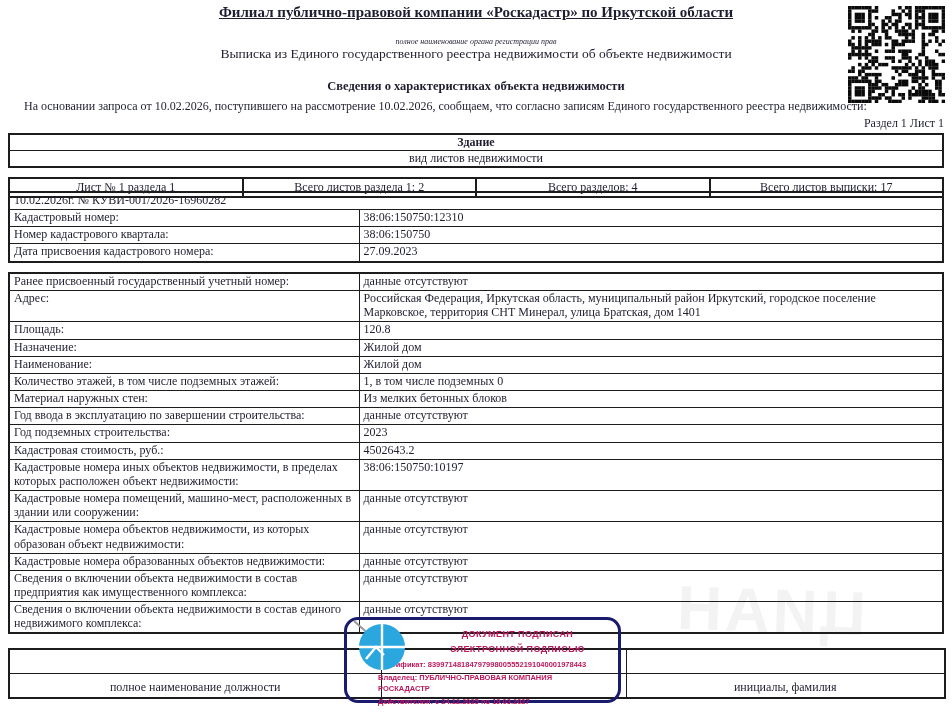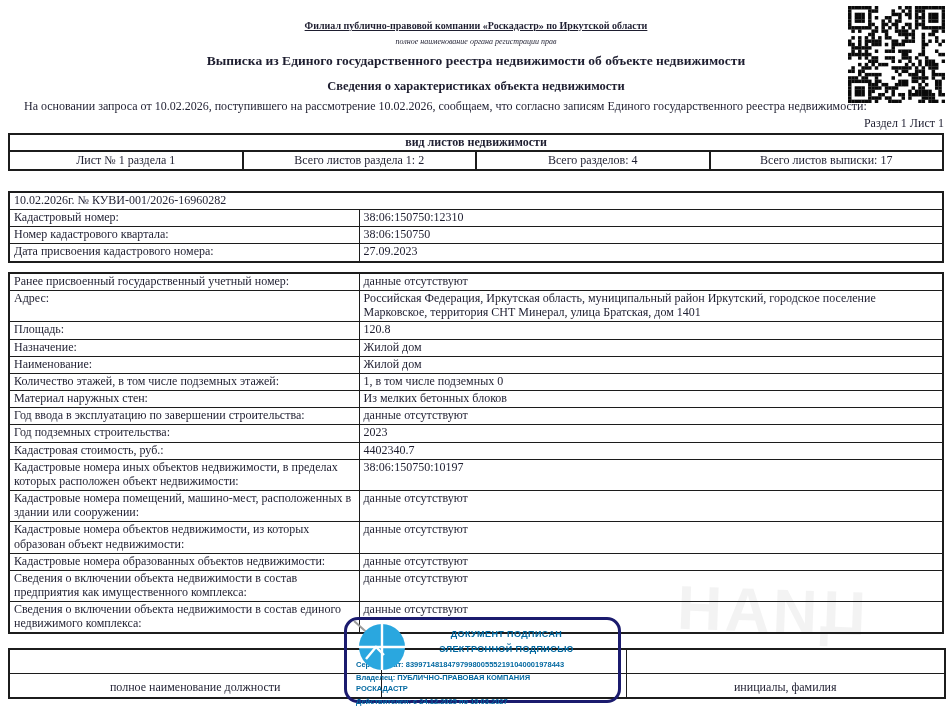--- a/index.html
+++ b/index.html
@@ -1,52 +1,52 @@
 <!DOCTYPE html>
 <html><head>
 <meta charset="utf-8">
 <style>
   html,body{margin:0;padding:0;background:#ffffff;}
   .page{position:relative;width:952px;height:727px;background:#fff;overflow:hidden;
         font-family:"Liberation Serif","DejaVu Serif",serif;color:#1e1e30;}
   .abs{position:absolute;}
   .center{left:0;width:100%;text-align:center;}
-  .org-name{top:20px;font-size:10px;font-weight:bold;text-decoration:underline;}
+  .org-name{top:4px;font-size:15px;font-weight:bold;text-decoration:underline;}
   .org-caption{top:37px;font-size:8px;font-style:italic;}
-  .doc-title{top:53px;font-size:13.5px;font-weight:bold;text-align:center;}
+  .doc-title{top:46px;font-size:13.5px;font-weight:normal;text-align:center;}
   .section-title{top:79px;font-size:12.5px;font-weight:bold;}
   .intro{top:99px;left:24px;width:938px;font-size:12px;}
   .section-sheet{top:116px;right:8px;font-size:12px;text-align:right;}
 
   .watermark{left:590px;top:555px;width:360px;height:110px;display:flex;align-items:center;justify-content:center;
              transform:scaleX(-1) rotate(-2deg);font-family:"Liberation Sans",sans-serif;font-weight:bold;
              font-size:62px;color:rgba(90,90,90,0.07);letter-spacing:3px;z-index:0;pointer-events:none;}
 
   table.tbl{position:absolute;left:8px;width:936px;border-collapse:collapse;table-layout:fixed;
             border:2px solid #1c1c1c;z-index:1;background:transparent;}
   .tbl td{border:1px solid #1c1c1c;font-size:12px;line-height:1.18;padding:0 4px 2px;vertical-align:top;}
   .c{text-align:center;}
   .object-type-tbl{top:133px;}
   .object-type-tbl td{padding:0 4px 1px;}
   .object-type-tbl tr:first-child td{font-weight:bold;}
-  .sheet-tbl{top:150px;}
+  .sheet-tbl{top:177px;}
   .sheet-tbl td{border-width:2px;padding:1px 4px 2px;}
   .cad-tbl{top:191px;}
   .det-tbl{top:272px;}
   .det-tbl td:last-child{padding-right:56px;}
   .col-label{width:350px;}
   .footer-tbl{top:648px;border-radius:20px;}
   .footer-tbl td{height:20px;text-align:center;vertical-align:bottom;padding-bottom:3px;}
   .col-f1{width:372px;} .col-f2{width:245px;} .col-f3{width:319px;}
 
   .qr{position:absolute;left:848px;top:6px;width:97px;height:97px;z-index:2;}
 
   .stamp{position:absolute;left:344px;top:617px;width:277px;height:86px;box-sizing:border-box;
          border:3px solid #1b1b6e;border-radius:14px;z-index:3;background:transparent;
-         font-family:"Liberation Sans","DejaVu Sans",sans-serif;color:#0369a1;}
+         font-family:"Liberation Sans","DejaVu Sans",sans-serif;color:#be185d;padding-left:22px;}
   .stamp-logo{position:absolute;left:5px;top:0px;width:56px;height:56px;}
   .stamp-title{margin:7px 4px 2px 52px;text-align:center;font-weight:bold;font-size:9px;line-height:15px;letter-spacing:0.4px;}
   .stamp-line{margin:1px 4px 0 9px;font-size:7.5px;font-weight:bold;line-height:11.5px;}
   .stamp-owner{width:175px;}
 </style>
 </head>
 <body>
 
 <div class="page">
 
@@ -481,20 +481,23 @@
         <rect x="73.59" y="93.66" width="3.49" height="3.49"></rect>
         <rect x="80.28" y="93.66" width="3.49" height="3.49"></rect>
         <rect x="83.62" y="93.66" width="3.49" height="3.49"></rect>
         <rect x="86.97" y="93.66" width="3.49" height="3.49"></rect>
         <rect x="93.66" y="93.66" width="3.49" height="3.49"></rect>
       </g>
     </svg>
 
   <table class="tbl object-type-tbl">
     <tbody>
+        <tr>
+          <td class="c">Здание</td>
+        </tr>
     <tr>
           <td class="c">вид листов недвижимости</td>
         </tr>
   </tbody>
     </table>
 
   <table class="tbl sheet-tbl">
     <tbody>
         <tr>
 
@@ -582,21 +585,21 @@
           <td>данные отсутствуют</td>
         </tr>
 
         <tr>
           <td>Год подземных строительства:</td>
           <td>2023</td>
         </tr>
 
         <tr>
           <td>Кадастровая стоимость, руб.:</td>
-          <td>4402340.7</td>
+          <td>4502643.2</td>
         </tr>
 
         <tr>
           <td>Кадастровые номера иных объектов недвижимости, в пределах которых расположен объект недвижимости:</td>
           <td>38:06:150750:10197</td>
         </tr>
 
         <tr>
           <td>Кадастровые номера помещений, машино-мест, расположенных в здании или сооружении:</td>
           <td>данные отсутствуют</td>

